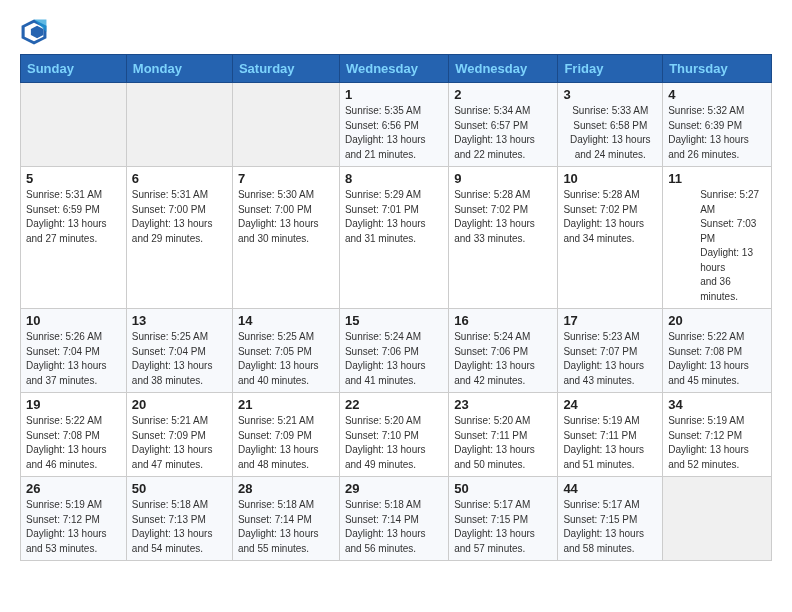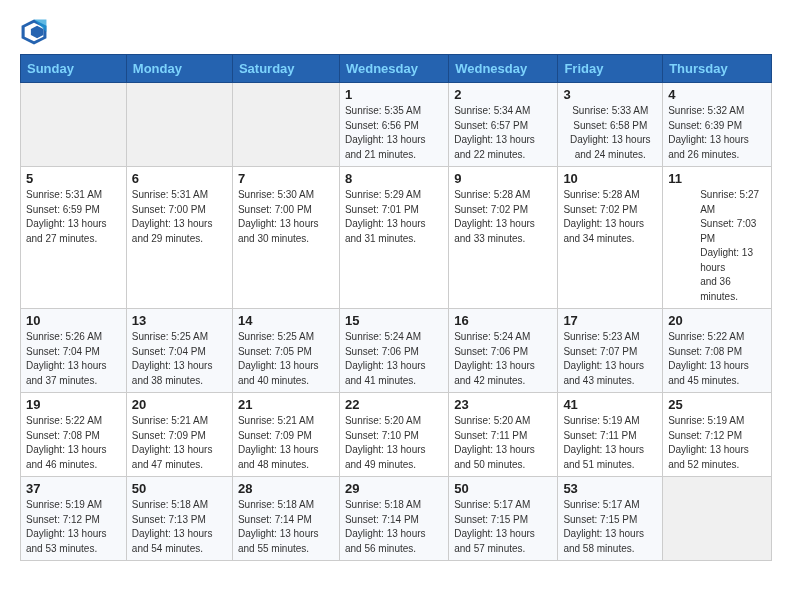--- a/index.html
+++ b/index.html
@@ -237,37 +237,37 @@
 and 49 minutes.</div>
           </td>
           <td>
             <span class="day-num">23</span>
             <div class="day-info" style="white-space: pre-line;">Sunrise: 5:20 AM
 Sunset: 7:11 PM
 Daylight: 13 hours
 and 50 minutes.</div>
           </td>
           <td>
-            <span class="day-num">41</span>
+            <span class="day-num">24</span>
             <div class="day-info" style="white-space: pre-line;">Sunrise: 5:19 AM
 Sunset: 7:11 PM
 Daylight: 13 hours
 and 51 minutes.</div>
           </td>
           <td>
-            <span class="day-num">25</span>
+            <span class="day-num">34</span>
             <div class="day-info" style="white-space: pre-line;">Sunrise: 5:19 AM
 Sunset: 7:12 PM
 Daylight: 13 hours
 and 52 minutes.</div>
           </td>
         </tr>
         <tr>
           <td>
-            <span class="day-num">37</span>
+            <span class="day-num">26</span>
             <div class="day-info" style="white-space: pre-line;">Sunrise: 5:19 AM
 Sunset: 7:12 PM
 Daylight: 13 hours
 and 53 minutes.</div>
           </td>
           <td>
             <span class="day-num">50</span>
             <div class="day-info" style="white-space: pre-line;">Sunrise: 5:18 AM
 Sunset: 7:13 PM
 Daylight: 13 hours
@@ -288,21 +288,21 @@
 and 56 minutes.</div>
           </td>
           <td>
             <span class="day-num">50</span>
             <div class="day-info" style="white-space: pre-line;">Sunrise: 5:17 AM
 Sunset: 7:15 PM
 Daylight: 13 hours
 and 57 minutes.</div>
           </td>
           <td>
-            <span class="day-num">53</span>
+            <span class="day-num">44</span>
             <div class="day-info" style="white-space: pre-line;">Sunrise: 5:17 AM
 Sunset: 7:15 PM
 Daylight: 13 hours
 and 58 minutes.</div>
           </td>
           <td class="empty"></td>
         </tr>
       </tbody>
   </table>
 </div>

